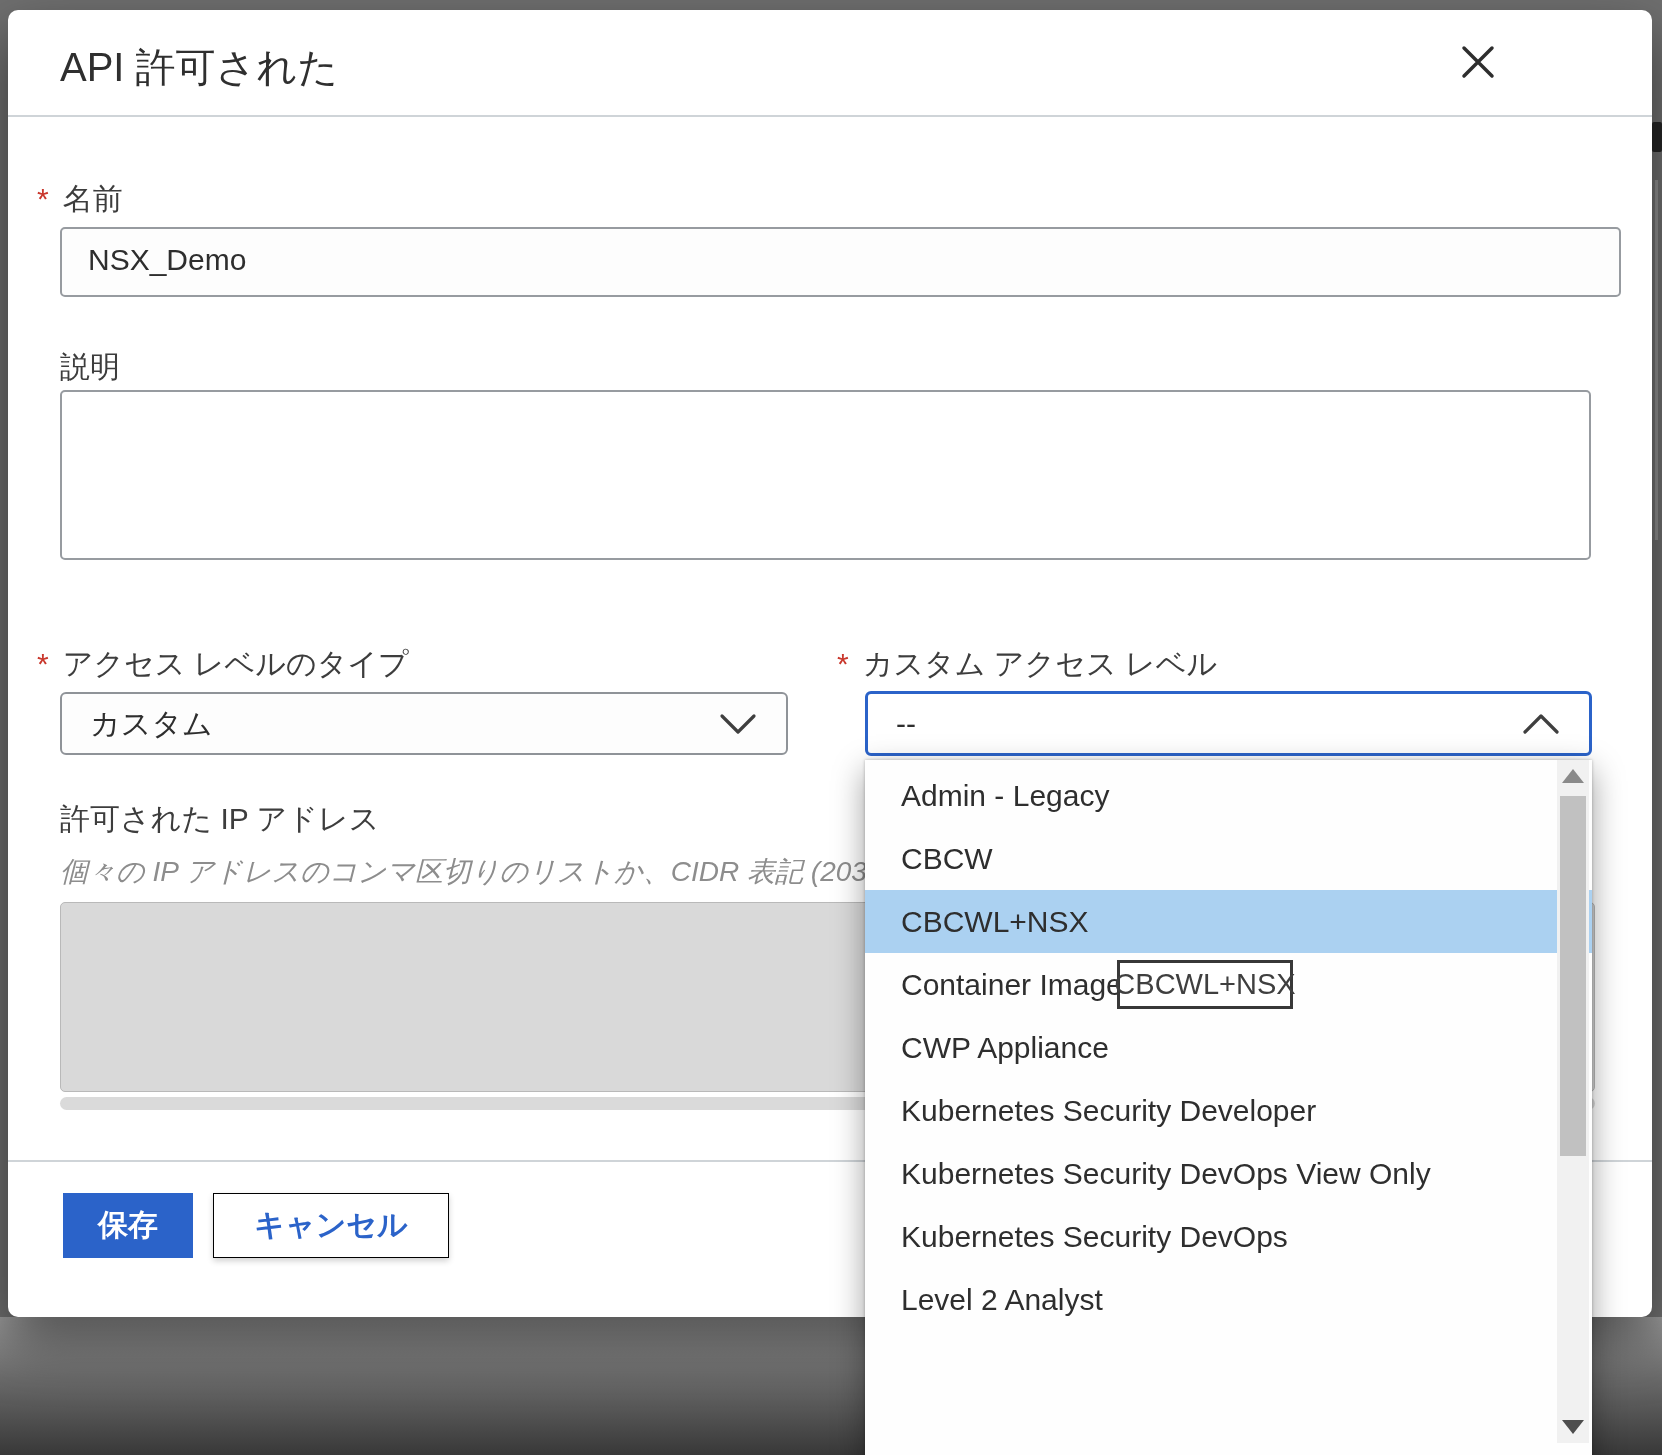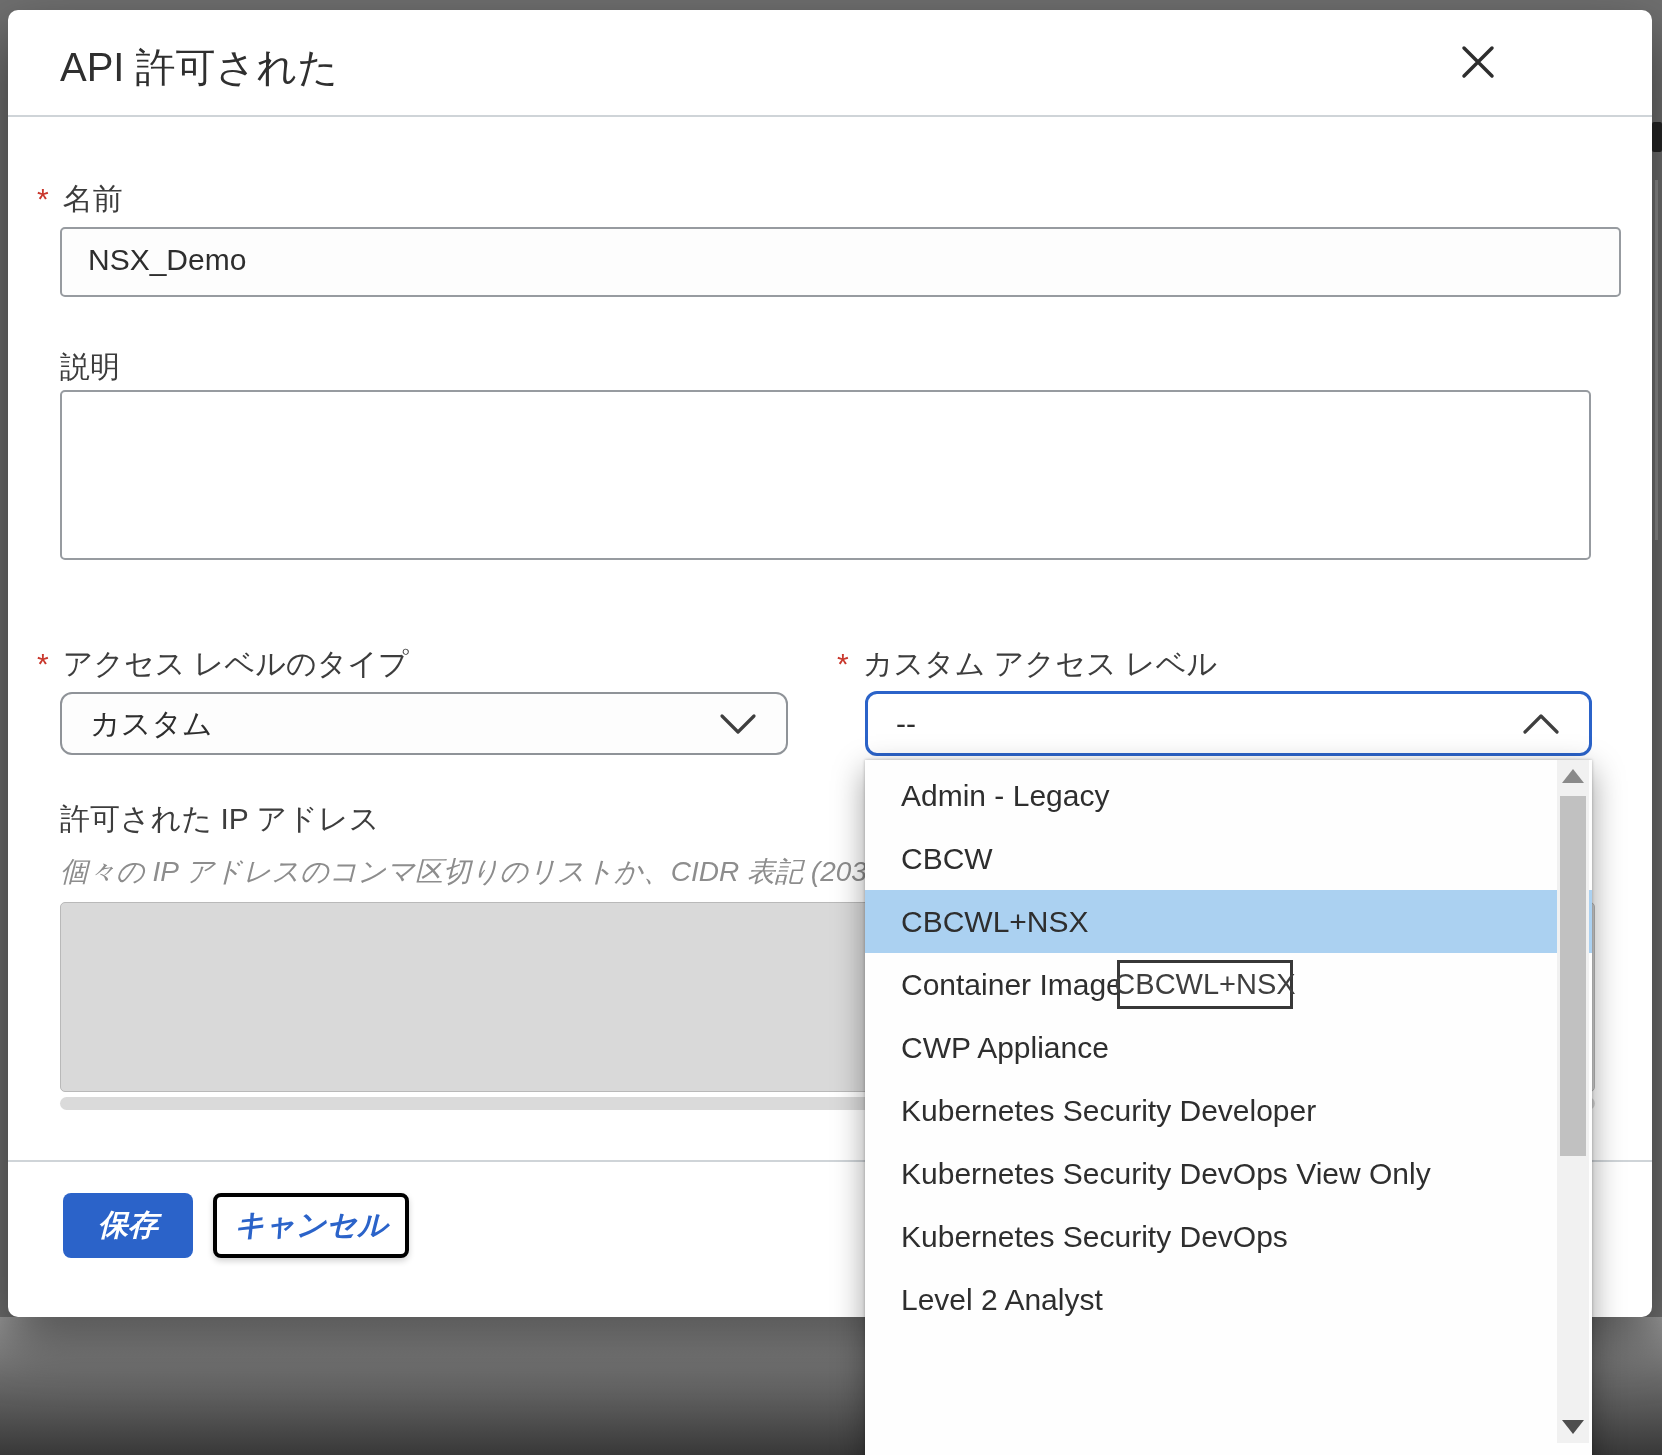--- a/index.html
+++ b/index.html
@@ -54,21 +54,21 @@
   }
   .textarea{
     position:absolute;left:52px;width:1531px;
     border:2px solid #979ba0;border-radius:5px;background:#ffffff;
     font-family:inherit;font-size:30px;color:#2e2e2e;padding:14px 26px;
     resize:none;outline:none;box-sizing:border-box;
   }
 
   .select{
     position:absolute;height:59px;background:#fdfdfd;
-    border:2px solid #8f9398;border-radius:12px;cursor:pointer;
+    border:2px solid #8f9398;border-radius:6px;cursor:pointer;
   }
   .select.focused{border:3px solid #2b63c9;background:#ffffff;}
   .select .val{
     position:absolute;left:28px;top:50%;transform:translateY(-50%);
     font-size:30px;color:#2e2e2e;white-space:nowrap;
   }
   .select .chev{
     position:absolute;right:28px;top:50%;transform:translateY(-50%);
     width:40px;height:26px;
   }
@@ -85,30 +85,30 @@
   .ip-hscroll{
     position:absolute;left:52px;top:1087px;width:1535px;height:13px;
     background:#dadada;border-radius:7px;
   }
 
   .footer-divider{
     position:absolute;left:0;top:1150px;width:1644px;height:0;
     border-top:2px solid #cfd4d8;
   }
   .btn{
-    position:absolute;top:1183px;height:65px;border-radius:8px;cursor:pointer;
+    position:absolute;top:1183px;height:65px;border-radius:0;cursor:pointer;
     font-family:inherit;font-size:30px;font-weight:bold;
-    display:flex;align-items:center;justify-content:center;font-style:italic;
+    display:flex;align-items:center;justify-content:center;
   }
   .btn-save{
     left:55px;width:130px;background:#2b63c9;color:#ffffff;border:none;
   }
   .btn-cancel{
-    left:205px;width:196px;background:#ffffff;color:#2b63c9;
-    border:4px solid #000000;box-shadow:0 3px 6px rgba(0,0,0,0.18);
+    left:205px;width:236px;background:#ffffff;color:#2b63c9;
+    border:1px solid #000000;box-shadow:0 3px 6px rgba(0,0,0,0.18);
   }
 
   
   .listbox{
     position:absolute;left:865px;top:760px;width:727px;height:883px;
     background:#fefefe;z-index:5;overflow:hidden;
     box-shadow:0 10px 30px rgba(0,0,0,0.38),0 0 3px rgba(0,0,0,0.25);
   }
   .opts{position:absolute;left:0;top:4px;width:727px;}
   .opt{

